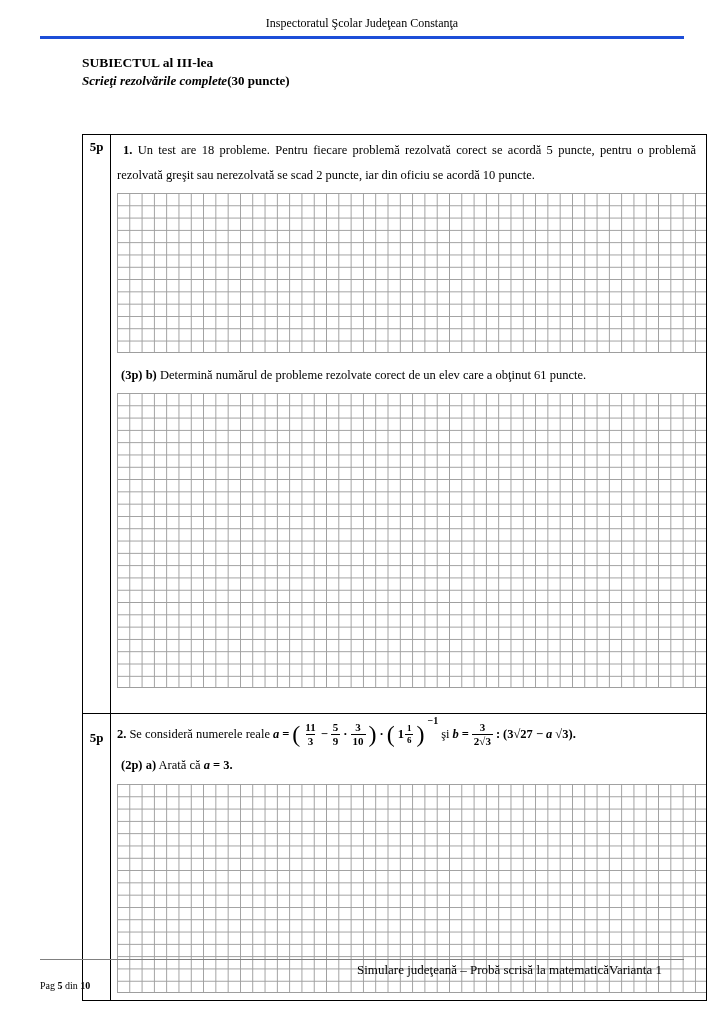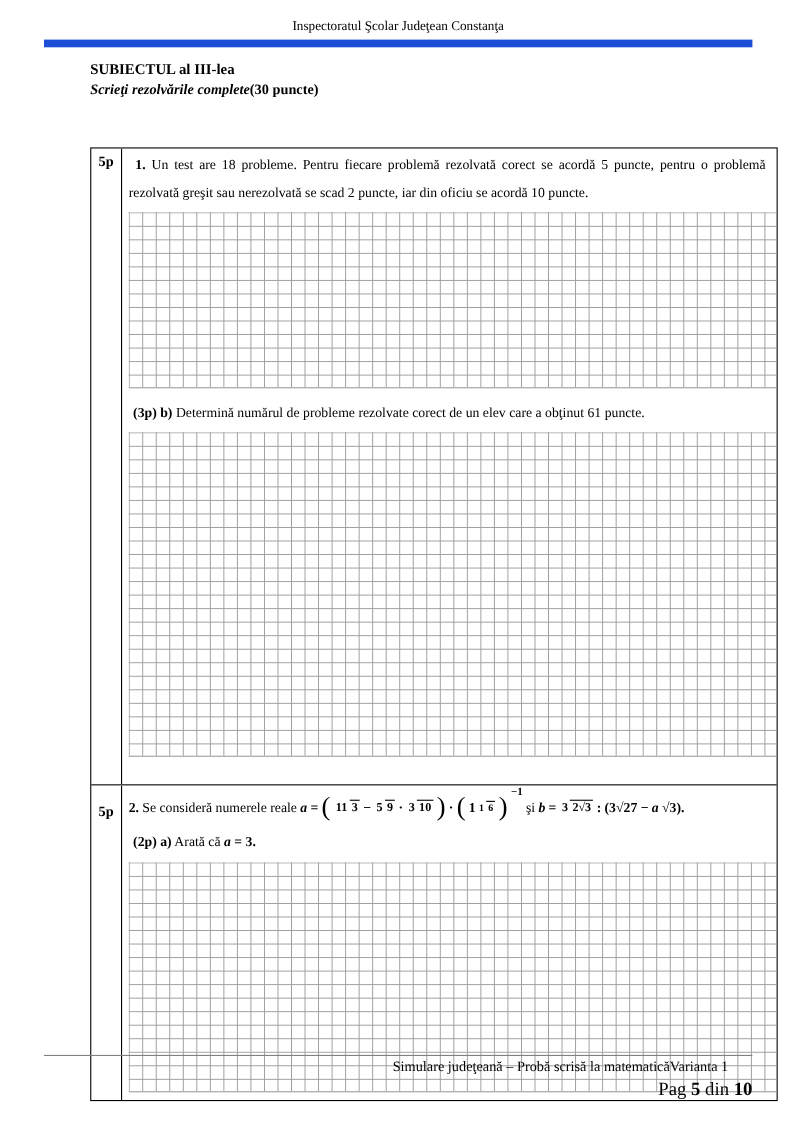--- a/index.html
+++ b/index.html
@@ -11,21 +11,21 @@
     font-family:"Liberation Serif","DejaVu Serif",serif;
     color:#000;
     overflow:hidden;
   }
 
   
   .doc-header{
     position:absolute; top:16px; left:40px; right:40px;
     text-align:center; font-size:12px;
     padding-bottom:5px;
-    border-bottom:7px solid #1d4ed8;
+    border-bottom:3px solid #1d4ed8;
   }
 
   
   .subject-block{ position:absolute; top:55px; left:82px; width:595px; }
   .subject-heading{ font-weight:700; font-size:13.5px; }
   .subject-row{ display:flex; justify-content:flex-start; margin-top:2px; }
   .subject-sub{ font-weight:700; font-style:italic; font-size:13px; }
   .subject-points{ font-weight:700; font-size:13px; }
 
   
@@ -66,38 +66,38 @@
 
   
   .math-line{
     display:flex; align-items:center; gap:3px;
     min-height:34px; font-size:12.5px; white-space:nowrap;
   }
   .math-line .plain{ font-weight:400; }
   .mnum{ font-weight:700; text-indent:0; }
   .mathb{ font-weight:700; }
   .mvar{ font-style:italic; font-weight:700; }
-  .frac{ display:inline-flex; flex-direction:row; align-items:center;
+  .frac{ display:inline-flex; flex-direction:column; align-items:center;
          font-size:11px; line-height:1.15; font-weight:700; vertical-align:middle; }
   .frac .den{ border-top:1px solid #000; padding:0 2px; }
   .frac .num{ padding:0 2px; }
   .frac.small{ font-size:9px; }
   .mixed{ display:inline-flex; align-items:center; gap:1px; font-weight:700; }
   .bigp{ font-size:24px; font-weight:400; line-height:0; }
   .exp{ font-size:10px; font-weight:700; align-self:flex-start; position:relative; top:-2px; }
   .inline-math{ font-weight:700; }
 
   
   .page-footer{ position:absolute; top:959px; left:40px; right:40px; }
   .footer-rule{ border-top:1px solid #808080; }
   .footer-row{
     display:flex; justify-content:flex-end;
     padding:2px 22px 0 55px; font-size:13px;
   }
-  .footer-page{ text-align:right; font-size:17px; margin-top:2px; }
+  .footer-page{ text-align:left; font-size:10px; margin-top:2px; }
 </style>
 </head>
 <body>
 
 <div class="page">
 
   <div class="doc-header">
     <span>Inspectoratul Şcolar Judeţean Constanţa</span>
   </div>
 

